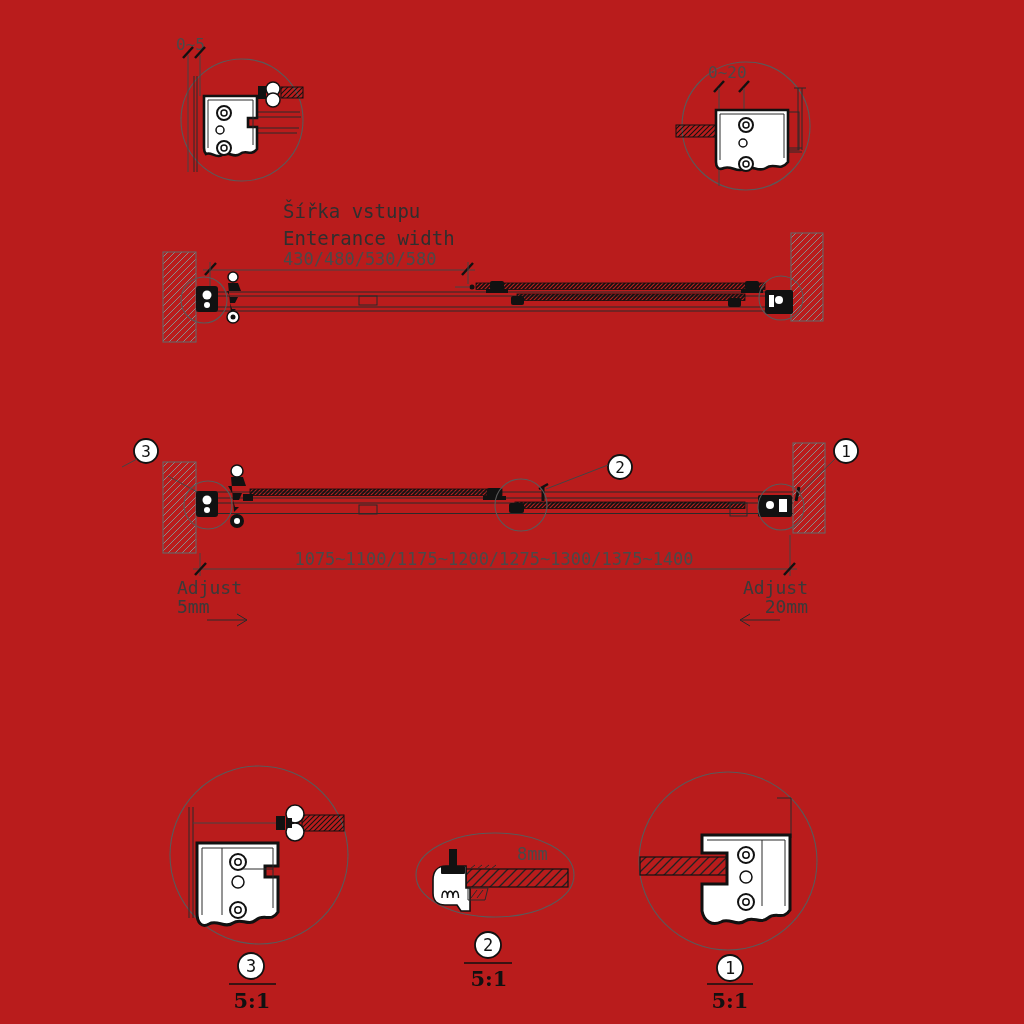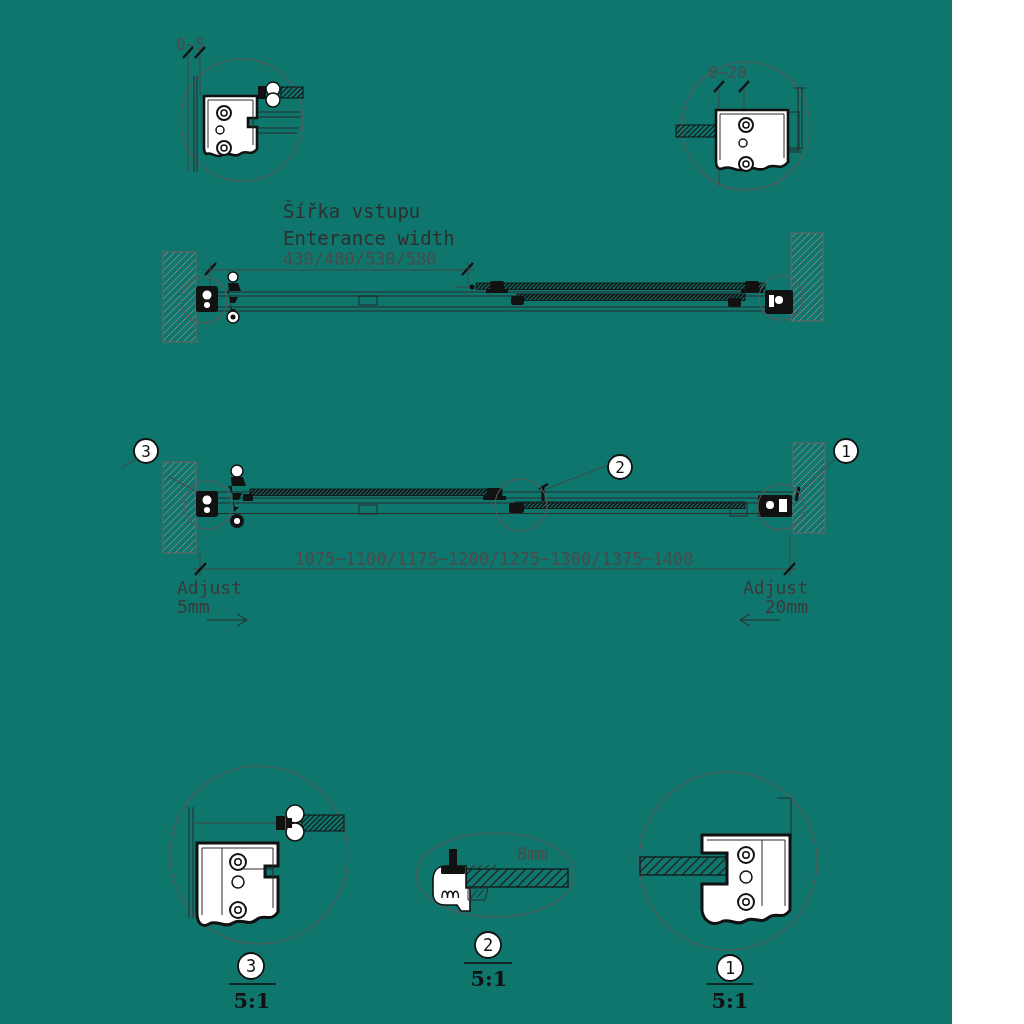--- a/index.html
+++ b/index.html
@@ -1,16 +1,16 @@
 <!DOCTYPE html>
 <html><head>
 <meta charset="utf-8">
 <style>
   html,body{margin:0;padding:0;background:#fff;}
-  .page{position:relative;width:952px;height:1024px;background:#0f766e;overflow:hidden;}
+  .page{position:relative;width:1024px;height:1024px;background:#b91c1c;overflow:hidden;}
   svg{position:absolute;top:0;left:0;}
   .cad      {font-family:"DejaVu Sans Mono",monospace;fill:#3a3a3a;}
   .cad-dim  {font-family:"DejaVu Sans Mono",monospace;fill:#4a4a4a;}
   .cad-big  {font-family:"DejaVu Sans Mono",monospace;fill:#2f2f2f;}
   .badge-n  {font-family:"DejaVu Sans Mono",monospace;fill:#111;}
   .scale-t  {font-family:"DejaVu Serif",serif;font-weight:bold;fill:#111;}
   .thin  {stroke:#444;stroke-width:1;fill:none;}
   .thin2 {stroke:#2a2a2a;stroke-width:1;fill:none;}
   .circ  {stroke:#5a5a5a;stroke-width:1.1;fill:none;}
   .tick  {stroke:#111;stroke-width:2.4;fill:none;}

